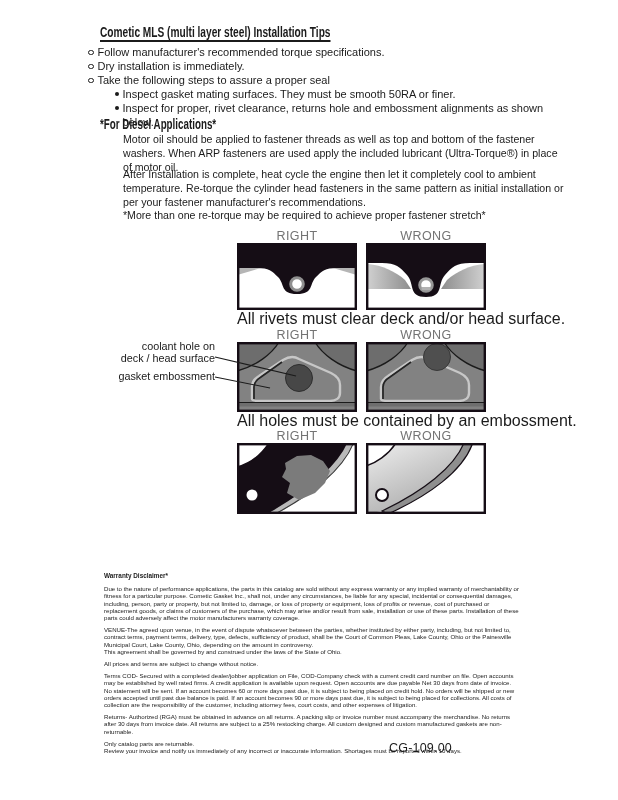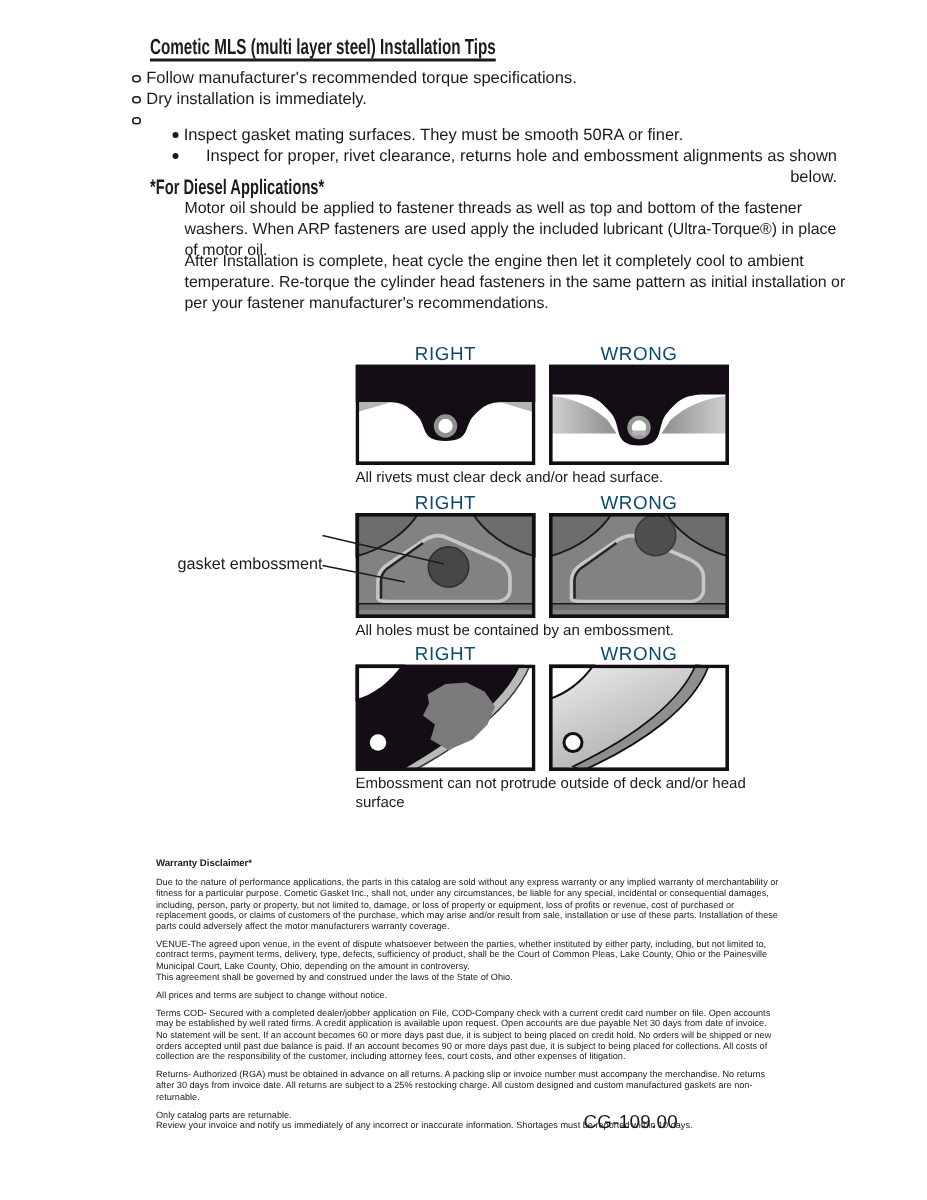--- a/index.html
+++ b/index.html
@@ -11,21 +11,21 @@
   
   .title{
     position:absolute;left:100px;top:24px;font-size:14.5px;font-weight:bold;
     white-space:nowrap;
   }
   .title .squeeze{
     display:inline-block;transform:scaleX(0.70);transform-origin:left top;
     text-decoration:underline;text-underline-offset:3px;text-decoration-thickness:1.5px;
   }
   .bullets{position:absolute;left:88px;top:45px;width:470px;font-size:11px;line-height:14px;}
-  .bullet-row{display:flex;align-items:flex-start;text-align:right;}
+  .bullet-row{display:flex;align-items:flex-start;}
   .marker-open{
     flex:0 0 auto;width:3.5px;height:3.5px;border:1px solid #1b1b1b;border-radius:50%;
     margin:4.5px 4px 0 0;
   }
   .sub{padding-left:27px;}
   .marker-filled{
     flex:0 0 auto;width:4px;height:4px;background:#1b1b1b;border-radius:50%;
     margin:4.5px 3.5px 0 0;
   }
   .h2{
@@ -33,25 +33,25 @@
   }
   .h2 .squeeze{display:inline-block;transform:scaleX(0.70);transform-origin:left top;}
   .para{position:absolute;left:100px;width:442px;font-size:10.6px;line-height:13.8px;margin-left:23px;}
   .p1{top:133px;}
   .p2{top:168px;}
   .note{top:209px;white-space:nowrap;width:470px;}
   
   .diagrams{position:absolute;left:118px;top:229px;width:440px;height:318px;}
   .dg-label{
     position:absolute;width:120px;text-align:center;font-size:12.5px;letter-spacing:.4px;
-    color:#0c4a6e;
+    color:#737373;
   }
   .dg-box{position:absolute;width:120px;}
   .dg-box svg{display:block;}
-  .dg-caption{position:absolute;left:119px;font-size:10px;line-height:12.5px;}
+  .dg-caption{position:absolute;left:119px;font-size:16px;line-height:12.5px;}
   .nowrap{white-space:nowrap;}
   .cap3{width:262px;}
   .annot{
     position:absolute;right:343px;width:118px;text-align:right;
     font-size:10.8px;line-height:11.5px;
   }
   .annot1{top:112px;}
   .annot2{top:142px;}
   .leader-overlay{position:absolute;left:0;top:0;pointer-events:none;}
   
@@ -74,36 +74,38 @@
     <div class="bullet-row">
       <span class="marker-open"></span>
       <span>Follow manufacturer's recommended torque specifications.</span>
     </div>
     <div class="bullet-row">
       <span class="marker-open"></span>
       <span>Dry installation is immediately.</span>
     </div>
     <div class="bullet-row">
       <span class="marker-open"></span>
+      <span>Take the following steps to assure a proper seal</span>
     </div>
     <div class="bullet-row sub">
       <span class="marker-filled"></span>
       <span>Inspect gasket mating surfaces.  They must be smooth 50RA or finer.</span>
     </div>
     <div class="bullet-row sub">
       <span class="marker-filled"></span>
       <span>Inspect for proper, rivet clearance, returns hole and embossment alignments as shown below.</span>
     </div>
   </div>
 
   <div class="h2">
     <span class="squeeze">*For Diesel Applications*</span>
   </div>
   <div class="para p1">Motor oil should be applied to fastener threads as well as top and bottom of the fastener washers. When ARP fasteners are used apply the included lubricant (Ultra-Torque®) in place of motor oil.</div>
   <div class="para p2">After Installation is complete, heat cycle the engine then let it completely cool to ambient temperature. Re-torque the cylinder head fasteners in the same pattern as initial installation or per your fastener manufacturer's recommendations.</div>
+  <div class="para note">*More than one re-torque may be required to achieve proper fastener stretch*</div>
 
   <div class="diagrams">
 
     <div class="dg-label" style="left:119px;top:0;">RIGHT</div>
     <div class="dg-label" style="left:248px;top:0;">WRONG</div>
 
     <div class="dg-box" style="left:119px;top:14px;">
       <svg width="120" height="67" viewBox="0 0 120 67">
         <rect x="0" y="0" width="120" height="67" fill="#ffffff"></rect>
         <path d="M0,0 H120 V25 H100 C88,25 85,28 79,34 C72,41 77,51 60,51 C43,51 48,41 41,34 C35,28 32,25 20,25 H0 Z" fill="#150d15"></path>
@@ -132,20 +134,24 @@
         <circle cx="60" cy="42" r="6.3" fill="#ffffff" stroke="#979797" stroke-width="3"></circle>
         <rect x="55.6" y="44" width="8.8" height="3.2" fill="#b2b2b2"></rect>
         <rect x="1.2" y="1.2" width="117.6" height="64.6" fill="none" stroke="#150d15" stroke-width="2.4"></rect>
       </svg>
     </div>
     <div class="dg-caption nowrap" style="top:84px;">All rivets must clear deck and/or head surface.</div>
 
     <div class="dg-label" style="left:119px;top:99px;">RIGHT</div>
     <div class="dg-label" style="left:248px;top:99px;">WRONG</div>
 
+    <div class="annot annot1">
+      <div>coolant hole on</div>
+      <div>deck / head surface</div>
+    </div>
     <div class="annot annot2">gasket embossment</div>
 
     <div class="dg-box" style="left:119px;top:113px;">
       <svg width="120" height="70" viewBox="0 0 120 70">
         <rect x="0" y="0" width="120" height="70" fill="#828282"></rect>
         <path d="M0,0 H42 C35,12 19,24 0,29 Z" fill="#6d6d6d" stroke="#1a1a1a" stroke-width="1.3"></path>
         <path d="M120,0 H78 C85,12 101,24 120,29 Z" fill="#6d6d6d" stroke="#1a1a1a" stroke-width="1.3"></path>
         <path d="M15,57 V45 C15,41 17,37 22,34 L46,18 C51,15 57,14 62,17 L94,31 C100,34 103,38 103,43 V51 C103,56 99,59 93,59 H23 C18,59 15,58.5 15,57 Z" fill="none" stroke="#c7c7c7" stroke-width="2.4"></path>
         <path d="M17,57 V45 C17,41 19,38 24,35 L45,20" fill="none" stroke="#242424" stroke-width="1.7"></path>
         <circle cx="62" cy="36" r="13.5" fill="#474747" stroke="#2e2e2e" stroke-width="1"></circle>
@@ -199,21 +205,20 @@
           </linearGradient>
         </defs>
         <rect x="0" y="0" width="120" height="71" fill="#ffffff"></rect>
         <path d="M0,0 H98 C88,24 58,48 16,68 L0,71 Z" fill="url(#gw3)"></path>
         <path d="M98,0 L106,2 C96,28 64,52 22,71 L16,68 C58,48 88,24 98,0 Z" fill="#8f8f8f" stroke="#150d15" stroke-width="1.2"></path>
         <path d="M0,0 H30 C22,12 10,20 0,23 Z" fill="#ffffff" stroke="#150d15" stroke-width="1.4"></path>
         <circle cx="16" cy="52" r="6" fill="#ffffff" stroke="#150d15" stroke-width="2"></circle>
         <rect x="1.2" y="1.2" width="117.6" height="68.6" fill="none" stroke="#150d15" stroke-width="2.4"></rect>
       </svg>
     </div>
-    <div class="dg-caption cap3" style="top:288px;">Embossment can not protrude outside of deck and/or head surface</div>
   </div>
 
   <div class="disclaimer">
     <div class="disc-h">Warranty Disclaimer*</div>
     <div class="disc-p">Due to the nature of performance applications, the parts in this catalog are sold without any express warranty or any implied warranty of merchantability or fitness for a particular purpose.  Cometic Gasket Inc., shall not, under any circumstances, be liable for any special, incidental or consequential damages, including, person, party or property, but not limited to, damage, or loss of property or equipment, loss of profits or revenue, cost of purchased or replacement goods, or claims of customers of the purchase, which may arise and/or result from sale, installation or use of these parts.  Installation of these parts could adversely affect the motor manufacturers warranty coverage.</div>
     <div class="disc-p tight">VENUE-The agreed upon venue, in the event of dispute whatsoever between the parties, whether instituted by either party, including, but not limited to, contract terms, payment terms, delivery, type, defects, sufficiency of product, shall be the Court of Common Pleas, Lake County, Ohio or the Painesville Municipal Court, Lake County, Ohio, depending on the amount in controversy.</div>
     <div class="disc-p">This agreement shall be governed by and construed under the laws of the State of Ohio.</div>
     <div class="disc-p">All prices and terms are subject to change without notice.</div>
     <div class="disc-p">Terms COD- Secured with a completed dealer/jobber application on File, COD-Company check with a current credit card number on file.  Open accounts may be established by well rated firms.  A credit application is available upon request.  Open accounts are due payable Net 30 days from date of invoice.  No statement will be sent.  If an account becomes 60 or more days past due, it is subject to being placed on credit hold.  No orders will be shipped or new orders accepted until past due balance is paid.  If an account becomes 90 or more days past due, it is subject to being placed for collections.  All costs of collection are the responsibility of the customer, including attorney fees, court costs, and other expenses of litigation.</div>
     <div class="disc-p">Returns- Authorized (RGA) must be obtained in advance on all returns.  A packing slip or invoice number must accompany the merchandise.  No returns after 30 days from invoice date.  All returns are subject to a 25% restocking charge.  All custom designed and custom manufactured gaskets are non-returnable.</div>

